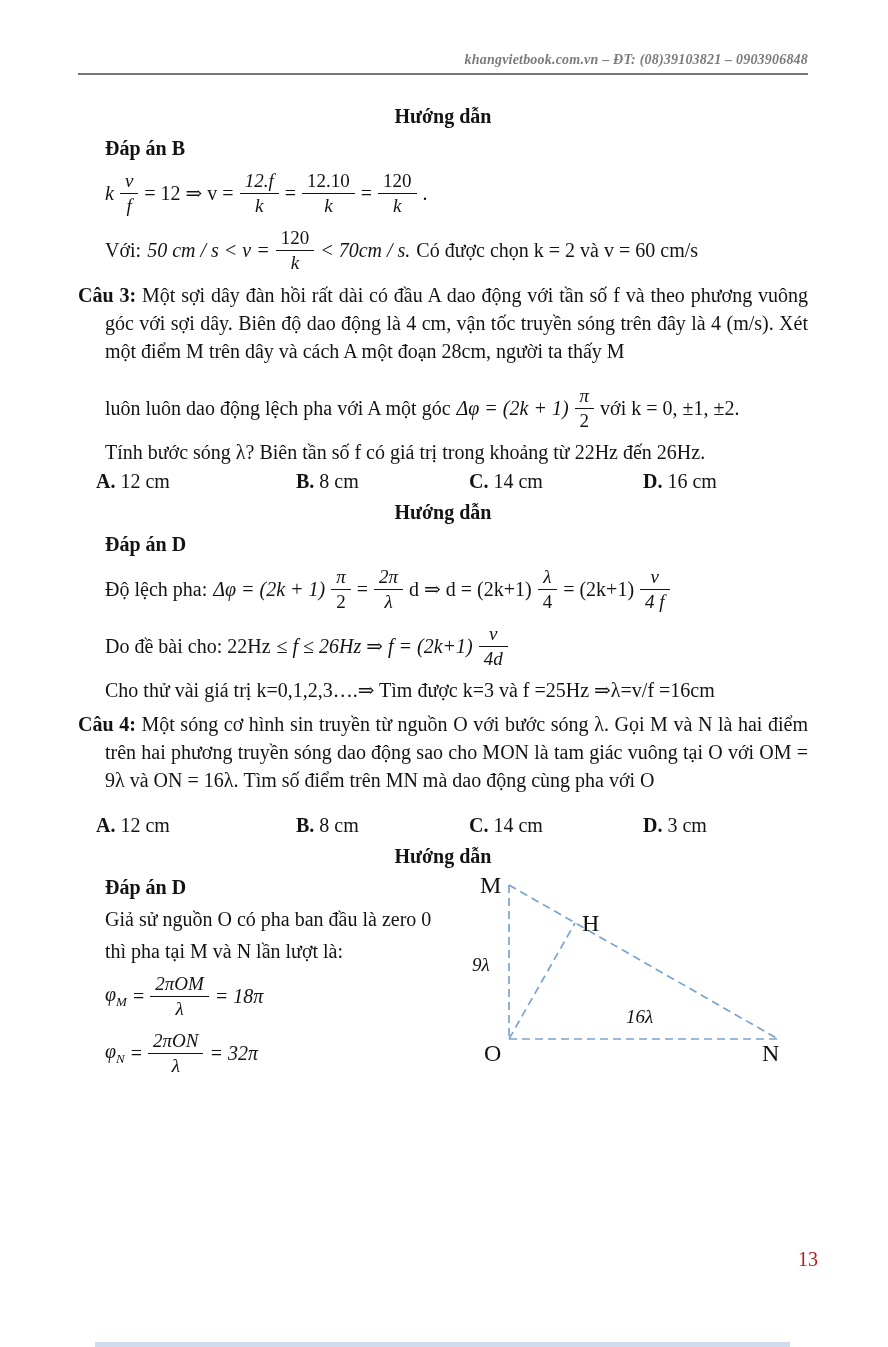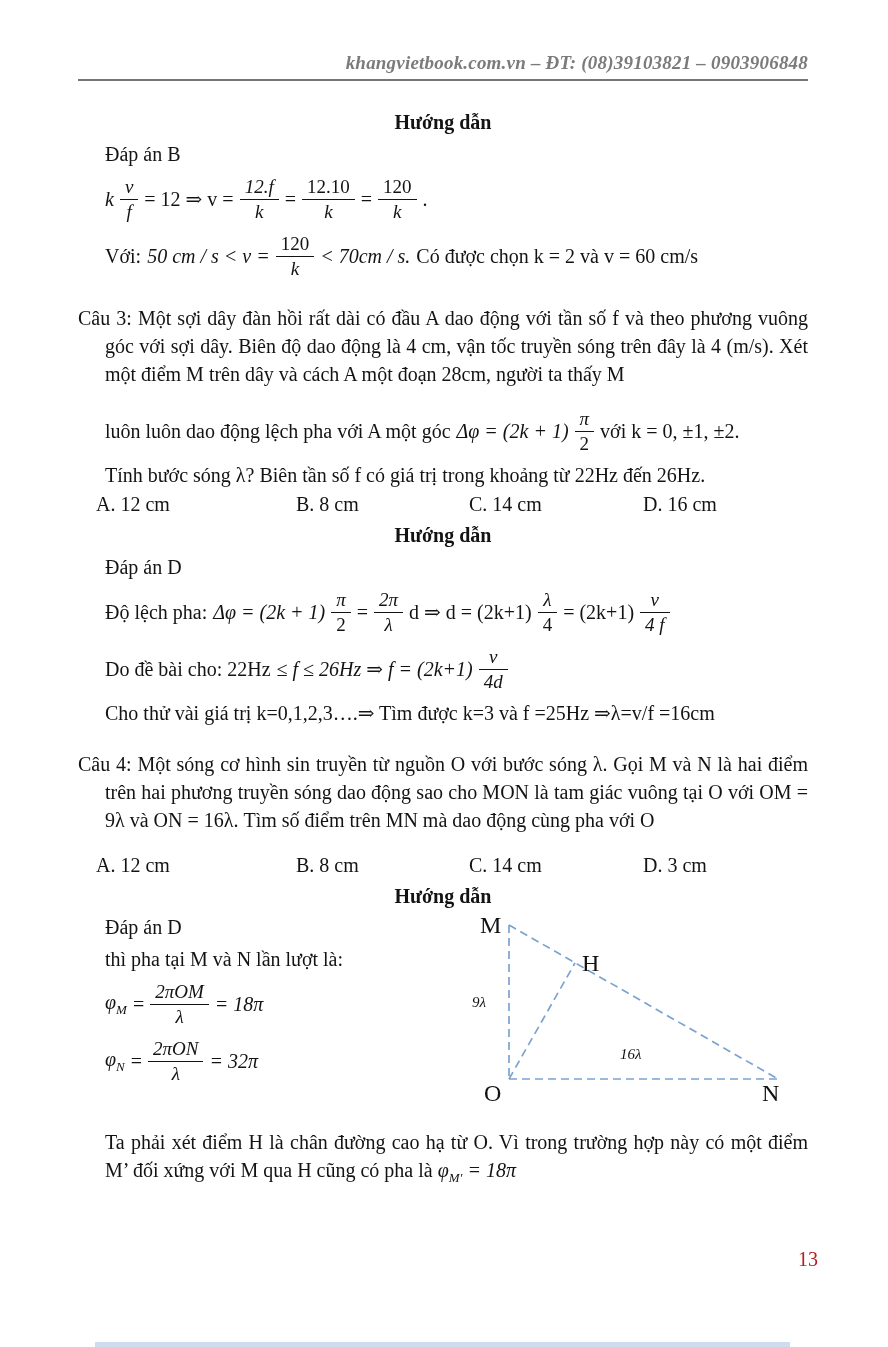--- a/index.html
+++ b/index.html
@@ -1,40 +1,40 @@
 <!DOCTYPE html>
 <html><head>
 <meta charset="utf-8">
 <style>
   html,body{margin:0;padding:0;background:#fff;}
   .page{position:relative;width:888px;height:1347px;overflow:hidden;background:#ffffff;
         font-family:"Liberation Serif","DejaVu Serif",serif;color:#131313;font-size:20px;}
   .inner{padding:52px 80px 0 78px;}
-  .hdr{text-align:right;font-size:19px;font-weight:bold;font-style:italic;color:#7b7b7b;letter-spacing:.2px;}
+  .hdr{text-align:right;font-size:14px;font-weight:bold;font-style:italic;color:#7b7b7b;letter-spacing:.2px;}
   .rule{border-bottom:2px solid #767676;margin-top:5px;}
   .center-h{text-align:center;font-weight:bold;font-size:20px;margin-top:30px;}
   .center-h2{text-align:center;font-weight:bold;font-size:20px;margin-top:8px;}
-  .b{font-weight:normal;}
+  .b{font-weight:bold;}
   .ind{margin-left:27px;}
   .line{margin-top:9px;}
   .mi{font-style:italic;}
   .math-row{margin-top:10px;display:flex;align-items:center;gap:6px;flex-wrap:nowrap;}
   .fr{display:inline-block;text-align:center;vertical-align:middle;font-size:19px;line-height:1.15;}
   .fr .n{display:block;padding:0 5px 1px;border-bottom:1.4px solid #131313;}
   .fr .d{display:block;padding:1px 5px 0;}
-  .q{margin-top:25px;padding-left:27px;text-indent:-27px;text-align:justify;line-height:1.4;}
+  .q{margin-top:8px;padding-left:27px;text-indent:-27px;text-align:justify;line-height:1.4;}
   .jp{margin-top:6px;text-align:justify;line-height:1.4;}
   .opts{display:grid;grid-template-columns:200px 173px 174px 1fr;margin-left:18px;margin-top:6px;}
   .two{display:flex;margin-top:4px;}
   .two .leftcol{width:420px;}
   .two .rightcol{flex:1;}
   .dg{position:relative;width:340px;height:208px;margin-top:2px;}
   .dg svg{position:absolute;left:0;top:0;}
   .dlab{position:absolute;font-size:24px;color:#111;}
-  .dlab-small{position:absolute;font-size:15px;color:#111;}
+  .dlab-small{position:absolute;font-size:19px;color:#111;}
   .pageno{position:absolute;right:70px;top:1248px;color:#b91c1c;font-size:20px;}
   .botbar{position:absolute;left:95px;bottom:0;width:695px;height:5px;background:#cfdcee;}
   sub{font-size:13px;}
 </style>
 </head>
 <body>
 
 <div class="page">
   <div class="inner">
 
@@ -145,20 +145,21 @@
       <span><span class="b">B.</span> <span>8 cm</span></span>
       <span><span class="b">C.</span> <span>14 cm</span></span>
       <span><span class="b">D.</span> <span>3 cm</span></span>
     </div>
 
     <div class="center-h2">Hướng dẫn</div>
 
     <div class="two">
       <div class="leftcol">
         <div class="b ind" style="margin-top:4px;">Đáp án D</div>
+        <div class="ind line">Giả sử nguồn O có pha ban đầu là zero 0</div>
         <div class="ind line">thì pha tại M và N lần lượt là:</div>
 
         <div class="math-row ind">
           <span><span class="mi">φ</span><sub class="mi">M</sub></span>
           <span>=</span>
           <span class="fr">
               <span class="n mi">2πOM</span>
               <span class="d mi">λ</span>
             </span>
           <span class="mi">= 18π</span>
@@ -181,24 +182,23 @@
             <line x1="41" y1="11" x2="41" y2="165" stroke="#7ba3d0" stroke-width="1.7" stroke-dasharray="8,5"></line>
             <line x1="41" y1="165" x2="310" y2="165" stroke="#7ba3d0" stroke-width="1.7" stroke-dasharray="8,5"></line>
             <line x1="41" y1="11" x2="310" y2="165" stroke="#7ba3d0" stroke-width="1.7" stroke-dasharray="8,5"></line>
             <line x1="41" y1="165" x2="107" y2="49" stroke="#7ba3d0" stroke-width="1.7" stroke-dasharray="8,5"></line>
           </svg>
           <div class="dlab" style="left:12px;top:-2px;">M</div>
           <div class="dlab" style="left:114px;top:36px;">H</div>
           <div class="dlab" style="left:16px;top:166px;">O</div>
           <div class="dlab" style="left:294px;top:166px;">N</div>
           <div class="dlab-small mi" style="left:4px;top:80px;">9λ</div>
-          <div class="dlab-small mi" style="left:152px;top:132px;">16λ</div>
+          <div class="dlab-small mi" style="left:158px;top:132px;">16λ</div>
         </div>
       </div>
     </div>
 
-    <p class="jp ind"><span>Ta phải xét điểm H là chân đường cao hạ từ O. Vì trong trường hợp này có một điểm M’ đối xứng với M qua H cũng có pha là</span> <span class="mi"><span>φ</span><sub>M′</sub></span> <span class="mi">= 18π</span></p>
 
   </div>
 
   <div class="pageno">13</div>
   <div class="botbar"></div>
 </div>
 
 </body></html>

